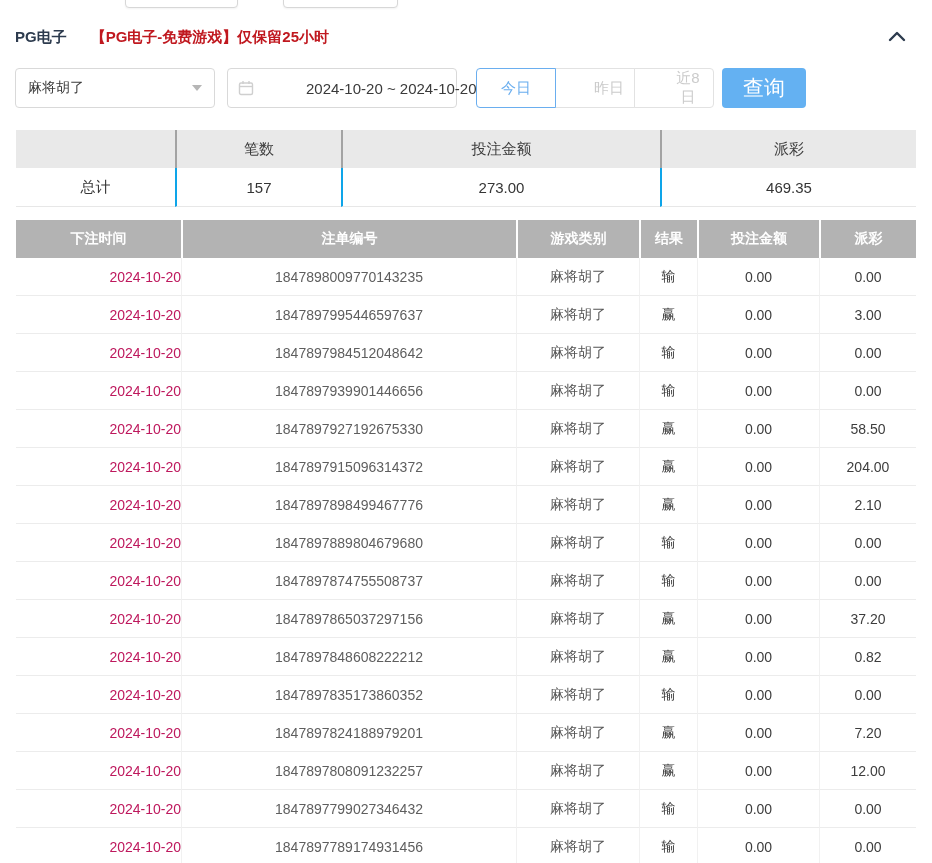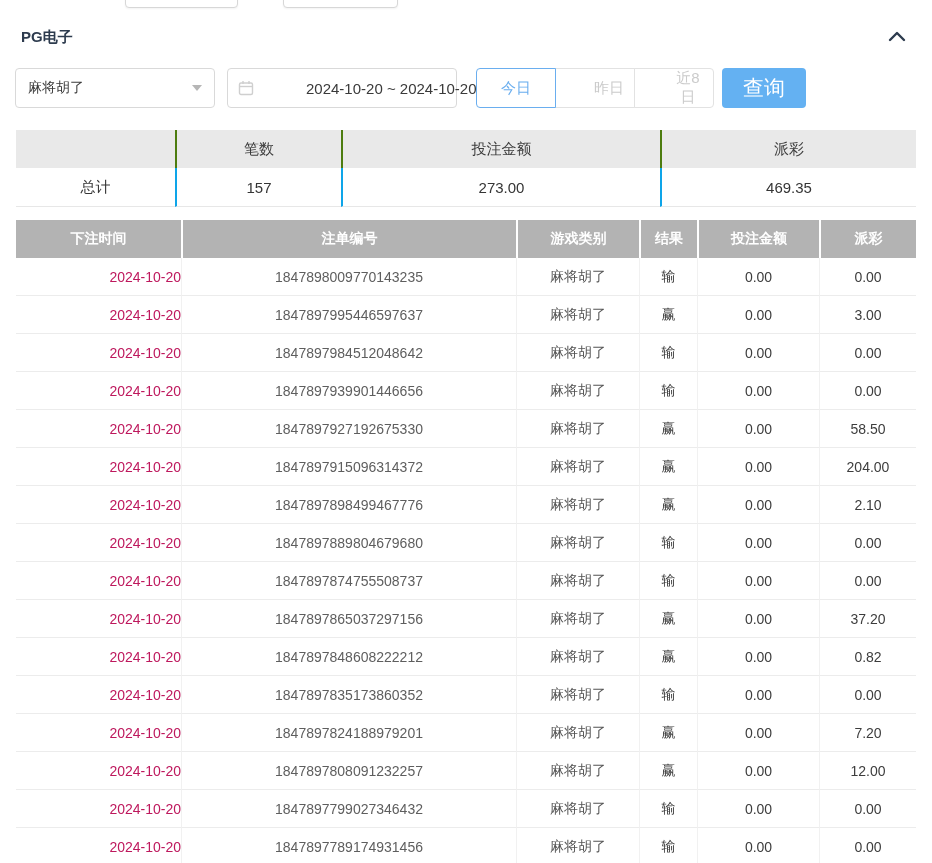--- a/index.html
+++ b/index.html
@@ -10,21 +10,21 @@
 
   
   .top-input {
     position:absolute; top:-34px; height:40px; background:#fff;
     border:1px solid #d7d7d7; border-radius:4px; box-shadow:0 1px 2px rgba(0,0,0,.05);
   }
   .top-input.one { left:125px; width:111px; }
   .top-input.two { left:283px; width:113px; }
 
   
-  .panel-header { position:absolute; left:21px; top:28px; display:flex; align-items:flex-start; }
+  .panel-header { position:absolute; left:15px; top:28px; display:flex; align-items:flex-start; }
   .panel-title { font-size:15px; font-weight:bold; color:#2d3b4e; }
   .panel-notice { font-size:15px; font-weight:bold; color:#c0181f; margin-left:24px; }
   .collapse-btn { position:absolute; right:24px; top:28px; width:22px; height:18px; cursor:pointer;
                   display:flex; align-items:center; justify-content:center; background:none; border:none; padding:0; }
 
   
   .filter-row { position:absolute; left:15px; top:68px; display:flex; align-items:flex-start; }
   .game-select {
     width:200px; height:40px; box-sizing:border-box; border:1px solid #d9d9d9; border-radius:4px;
     background:#fff; display:flex; align-items:center; justify-content:space-between;
@@ -53,21 +53,21 @@
     background:#64b1f2; color:#fff; font-size:21px; cursor:pointer;
     display:flex; align-items:center; justify-content:center;
   }
 
   
   table { border-collapse:separate; border-spacing:0; table-layout:fixed; width:900px; }
   td, th { padding:0; text-align:center; vertical-align:middle; overflow:hidden; white-space:nowrap; }
 
   .summary-table { position:absolute; left:16px; top:130px; }
   .summary-table thead td { height:38px; background:#e9e9e9; font-size:15px; color:#3c3c3c; }
-  .summary-table thead td + td { border-left:2px solid #4d7c0f; }
+  .summary-table thead td + td { border-left:2px solid #a3a3a3; }
   .summary-table tbody td { height:38px; background:#fff; font-size:15px; color:#353535;
                             border-bottom:1px solid #e7e7e7; }
   .summary-table tbody td + td { border-left:2px solid #0ea5e9; }
   .s0{width:159px}.s1{width:166px}.s2{width:319px}.s3{width:256px}
 
   .bet-table { position:absolute; left:16px; top:220px; }
   .bet-table thead th { height:38px; background:#b3b3b3; color:#fff; font-size:14px; font-weight:bold; }
   .bet-table thead th + th { border-left:2px solid #fff; }
   .bet-table tbody td { height:37px; background:#fff; font-size:14px;
                         border-bottom:1px solid #ececec; }
@@ -82,20 +82,21 @@
 </head>
 <body>
 
 <div class="screen">
 
   <div class="top-input one"></div>
   <div class="top-input two"></div>
 
   <div class="panel-header">
     <span class="panel-title">PG电子</span>
+    <span class="panel-notice">【PG电子-免费游戏】仅保留25小时</span>
   </div>
 
   <button class="collapse-btn">
     <span>
       <svg width="18" height="11" viewBox="0 0 18 11">
         <polyline points="2,9 9,2 16,9" fill="none" stroke="#2d3b4e" stroke-width="2.4" stroke-linecap="round" stroke-linejoin="round"></polyline>
       </svg>
     </span>
   </button>
 

